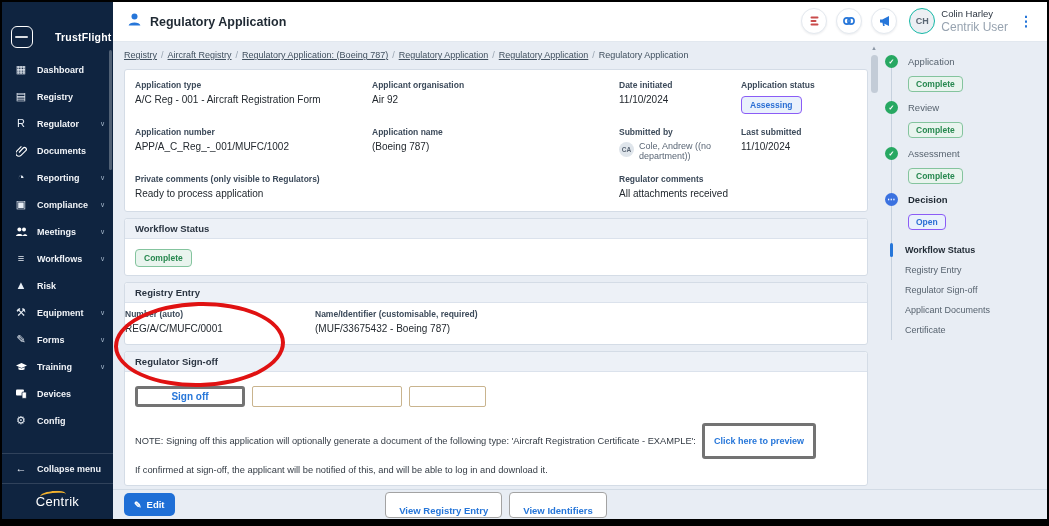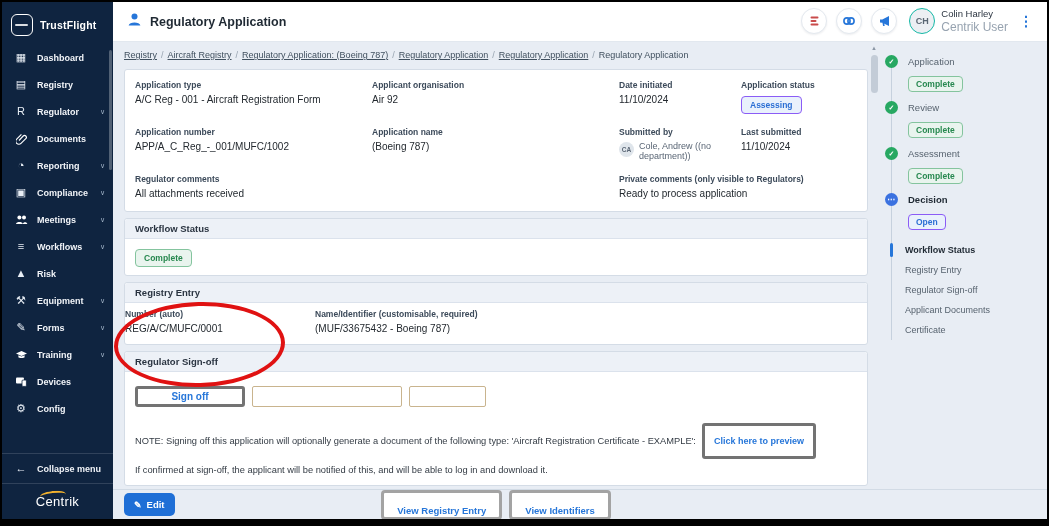--- a/index.html
+++ b/index.html
@@ -2,21 +2,21 @@
 <html><head>
 <meta charset="utf-8">
 <style>
   * { margin:0; padding:0; box-sizing:border-box; }
   html,body { background:#000; font-family:"Liberation Sans", sans-serif; }
   #frame { position:relative; width:1049px; height:526px; background:#000; overflow:hidden; }
   #app { position:absolute; left:2px; top:2px; width:1045px; height:517px; background:#e8edf4; display:flex; overflow:hidden; }
 
   
   #sidebar { position:relative; width:111px; background:#0f2440; color:#fff; flex-shrink:0; display:flex; flex-direction:column; }
-  .logo-row { display:flex; align-items:center; gap:7px; padding:12px 8px 8px 9px;text-align:right; }
+  .logo-row { display:flex; align-items:center; gap:22px; padding:24px 8px 8px 9px;text-align:right; }
   .logo-mark { width:22px; height:22px; border:1.6px solid #fff; border-radius:6px; flex-shrink:0; position:relative; }
   .logo-mark:after { content:""; position:absolute; left:3px; top:9px; width:13px; height:2px; background:rgba(255,255,255,.85); border-radius:1px; }
   .logo-text { font-size:10.5px; font-weight:bold; letter-spacing:.2px; }
   .nav { flex:1; }
   .nav-item { display:flex; align-items:center; height:27px; padding:0 8px 0 12px; cursor:pointer; }
   .nav-item.active { background:#2878dd; }
   .nav-icon { width:14px; font-size:11px; line-height:1; color:#e8eef5; text-align:center; flex-shrink:0; }
   .nav-icon svg { display:block; margin:0 auto; }
   .nav-label { font-size:9px; font-weight:bold; color:#f1f4f8; margin-left:9px; flex:1; }
   .nav-chevron { font-size:7px; color:#9fb0c4; }
@@ -90,21 +90,21 @@
   .badge-sm { font-size:8.5px; font-weight:bold; padding:2px 7px; border-radius:4px; display:inline-block; }
   .subnav { margin:10px 0 0 6px; border-left:1px solid #c6d1de; }
   .subnav-item { position:relative; height:20px; display:flex; align-items:center; padding-left:13px; font-size:9px; color:#57636f; cursor:pointer; }
   .subnav-item.active { font-weight:bold; color:#1f2933; }
   .subnav-item.active:before { content:""; position:absolute; left:-2px; top:3px; width:3px; height:14px; background:#2676d9; border-radius:2px; }
 
   
   #footer { position:absolute; left:0; right:0; bottom:0; height:30px; background:#e8edf4; border-top:1px solid #d2dbe5; display:flex; align-items:center; }
   .edit-btn { margin-left:11px; height:23px; padding:0 10px; background:#1f6fd6; color:#fff; border:none; border-radius:5px; font-size:9.5px; font-weight:bold; display:flex; align-items:center; gap:5px; cursor:pointer; font-family:inherit; }
   .footer-center { position:absolute; left:11px; width:744px; display:flex; justify-content:center; gap:7px; }
-  .view-btn { height:23px; padding:12px 13px; background:#fff; border:3px solid #a3a3a3; border-radius:4px; color:#2676d9; font-size:9.5px; font-weight:bold; cursor:pointer; font-family:inherit; }
+  .view-btn { height:23px; padding:12px 13px; background:#fff; border:1px solid #a3a3a3; border-radius:4px; color:#2676d9; font-size:9.5px; font-weight:bold; cursor:pointer; font-family:inherit; }
 
   
   #annotation { position:absolute; left:1px; top:260px; width:171px; height:85px; border:4.5px solid #e01212; border-radius:50%; transform:rotate(-1.5deg); pointer-events:none; z-index:5; }
 </style>
 </head>
 <body>
 
 <div id="frame">
 <div id="app">
 
@@ -293,26 +293,26 @@
               <div class="submitted-val">
                 <span class="mini-avatar">CA</span>
                 <span>Cole, Andrew ((no department))</span>
               </div>
             </div>
             <div>
               <div class="f-label">Last submitted</div>
               <div class="f-value">11/10/2024</div>
             </div>
             <div class="span2">
+              <div class="f-label">Private comments (only visible to Regulators)</div>
+              <div class="f-value">Ready to process application</div>
+            </div>
+            <div class="span2">
               <div class="f-label">Regulator comments</div>
               <div class="f-value">All attachments received</div>
-            </div>
-            <div class="span2">
-              <div class="f-label">Private comments (only visible to Regulators)</div>
-              <div class="f-value">Ready to process application</div>
             </div>
           </div>
         </div>
 
         <div class="card">
           <div class="card-head">
             <span class="card-head-title">Workflow Status</span>
           </div>
           <div class="card-body">
             <span class="badge badge-green">Complete</span>

